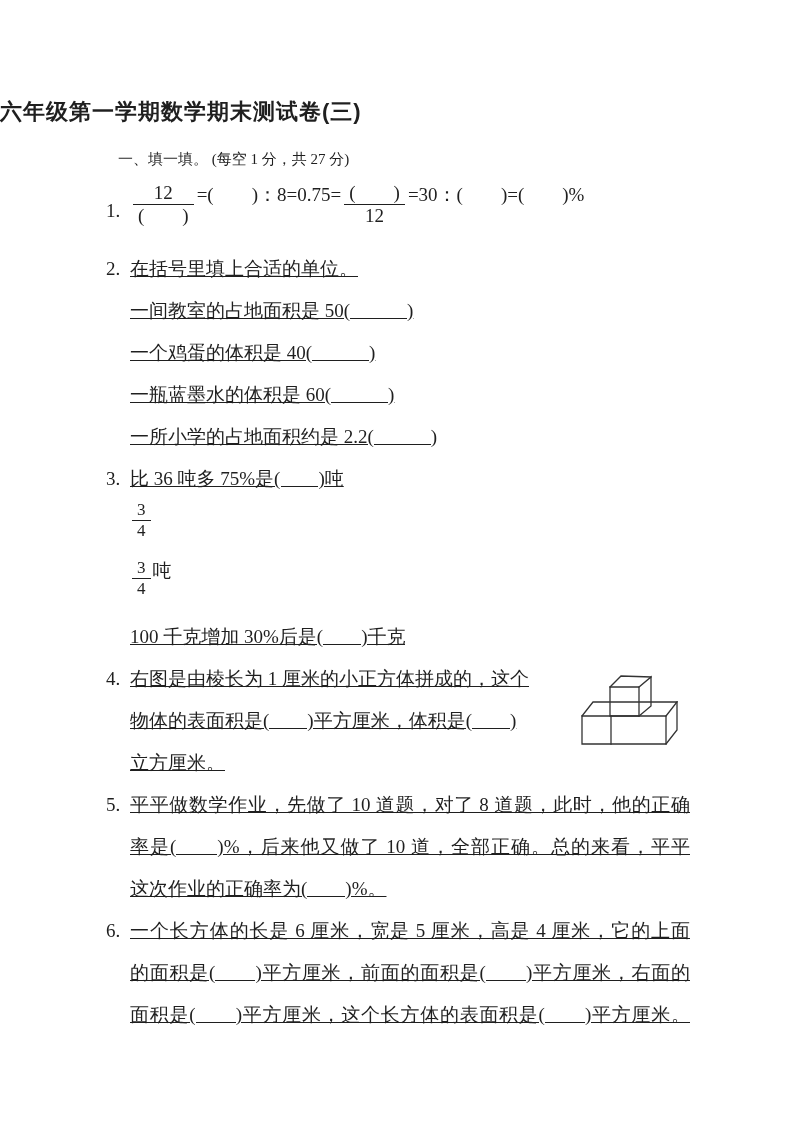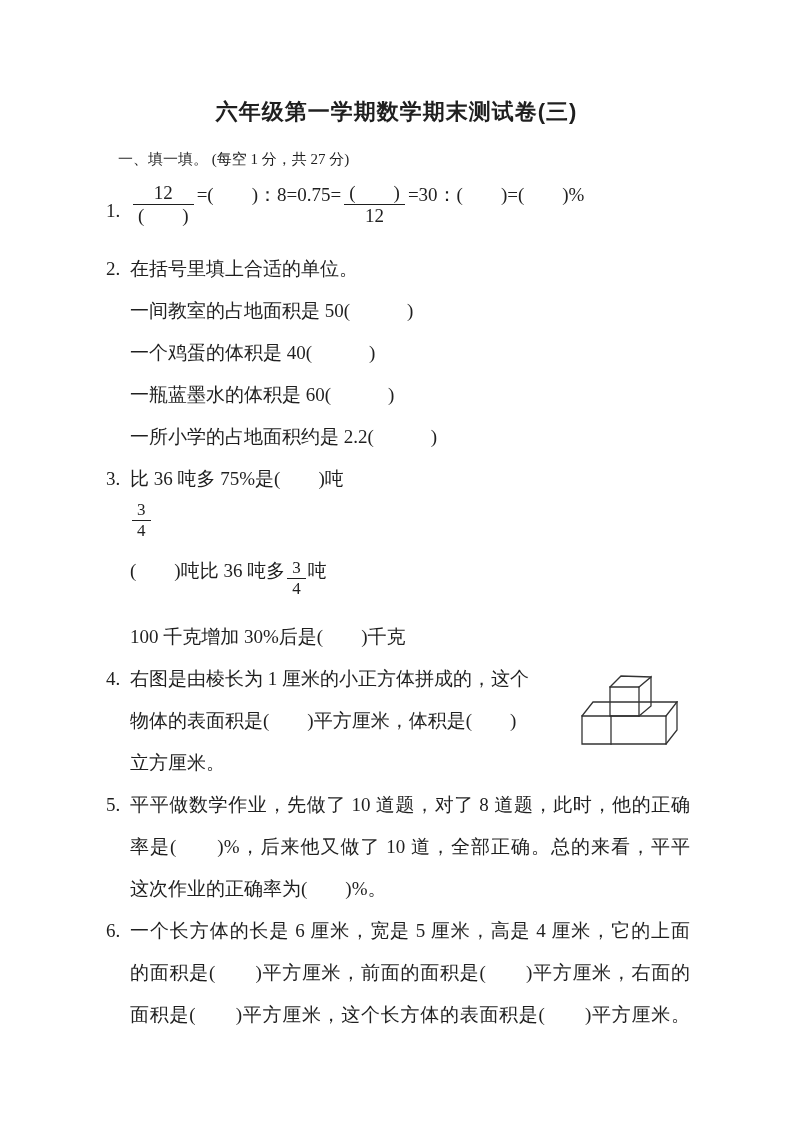--- a/index.html
+++ b/index.html
@@ -11,21 +11,20 @@
   }
   .page {
     position: relative;
     width: 793px; height: 1122px;
     background: #ffffff;
     overflow: hidden;
   }
   .title {
     margin: 98px 0 0 0;
     height: 28px; line-height: 28px;
-    text-align: center;
     font-family: "Liberation Sans", "DejaVu Sans", sans-serif;
     font-weight: bold;
     font-size: 22px;
     letter-spacing: 1px;
   }
   .section-heading {
     margin: 20px 0 0 118px;
     height: 26px; line-height: 26px;
     font-size: 15px;
     white-space: nowrap;
@@ -44,20 +43,21 @@
     font-size: 19px;
   }
   .qnum.tall { height: 58px; line-height: 58px; }
   .qbody { flex: none; font-size: 19px; }
   .qbody.w560 { width: 560px; }
   .qbody.w430 { width: 430px; }
   .line {
     height: 42px; line-height: 42px;
     white-space: nowrap;
     overflow: hidden;
+    text-decoration: underline;
   }
   .line.fill {
     white-space: normal;
     text-align: justify;
     text-align-last: justify;
   }
   .fracline {
     height: 58px;
     display: flex;
     align-items: flex-start;
@@ -122,21 +122,20 @@
     <span class="qnum">3.</span>
     <div class="qbody">
       <div class="line">比 36 吨多 75%是(　　)吨</div>
       <div class="fracline">
         <span class="frac small">
           <span class="fn">3</span>
           <span class="fd">4</span>
         </span>
       </div>
       <div class="fracline">
-        <span class="seg">(　　)吨比 36 吨多</span>
         <span class="frac small">
           <span class="fn">3</span>
           <span class="fd">4</span>
         </span>
         <span class="seg">吨</span>
       </div>
       <div class="line">100 千克增加 30%后是(　　)千克</div>
     </div>
   </div>
 

